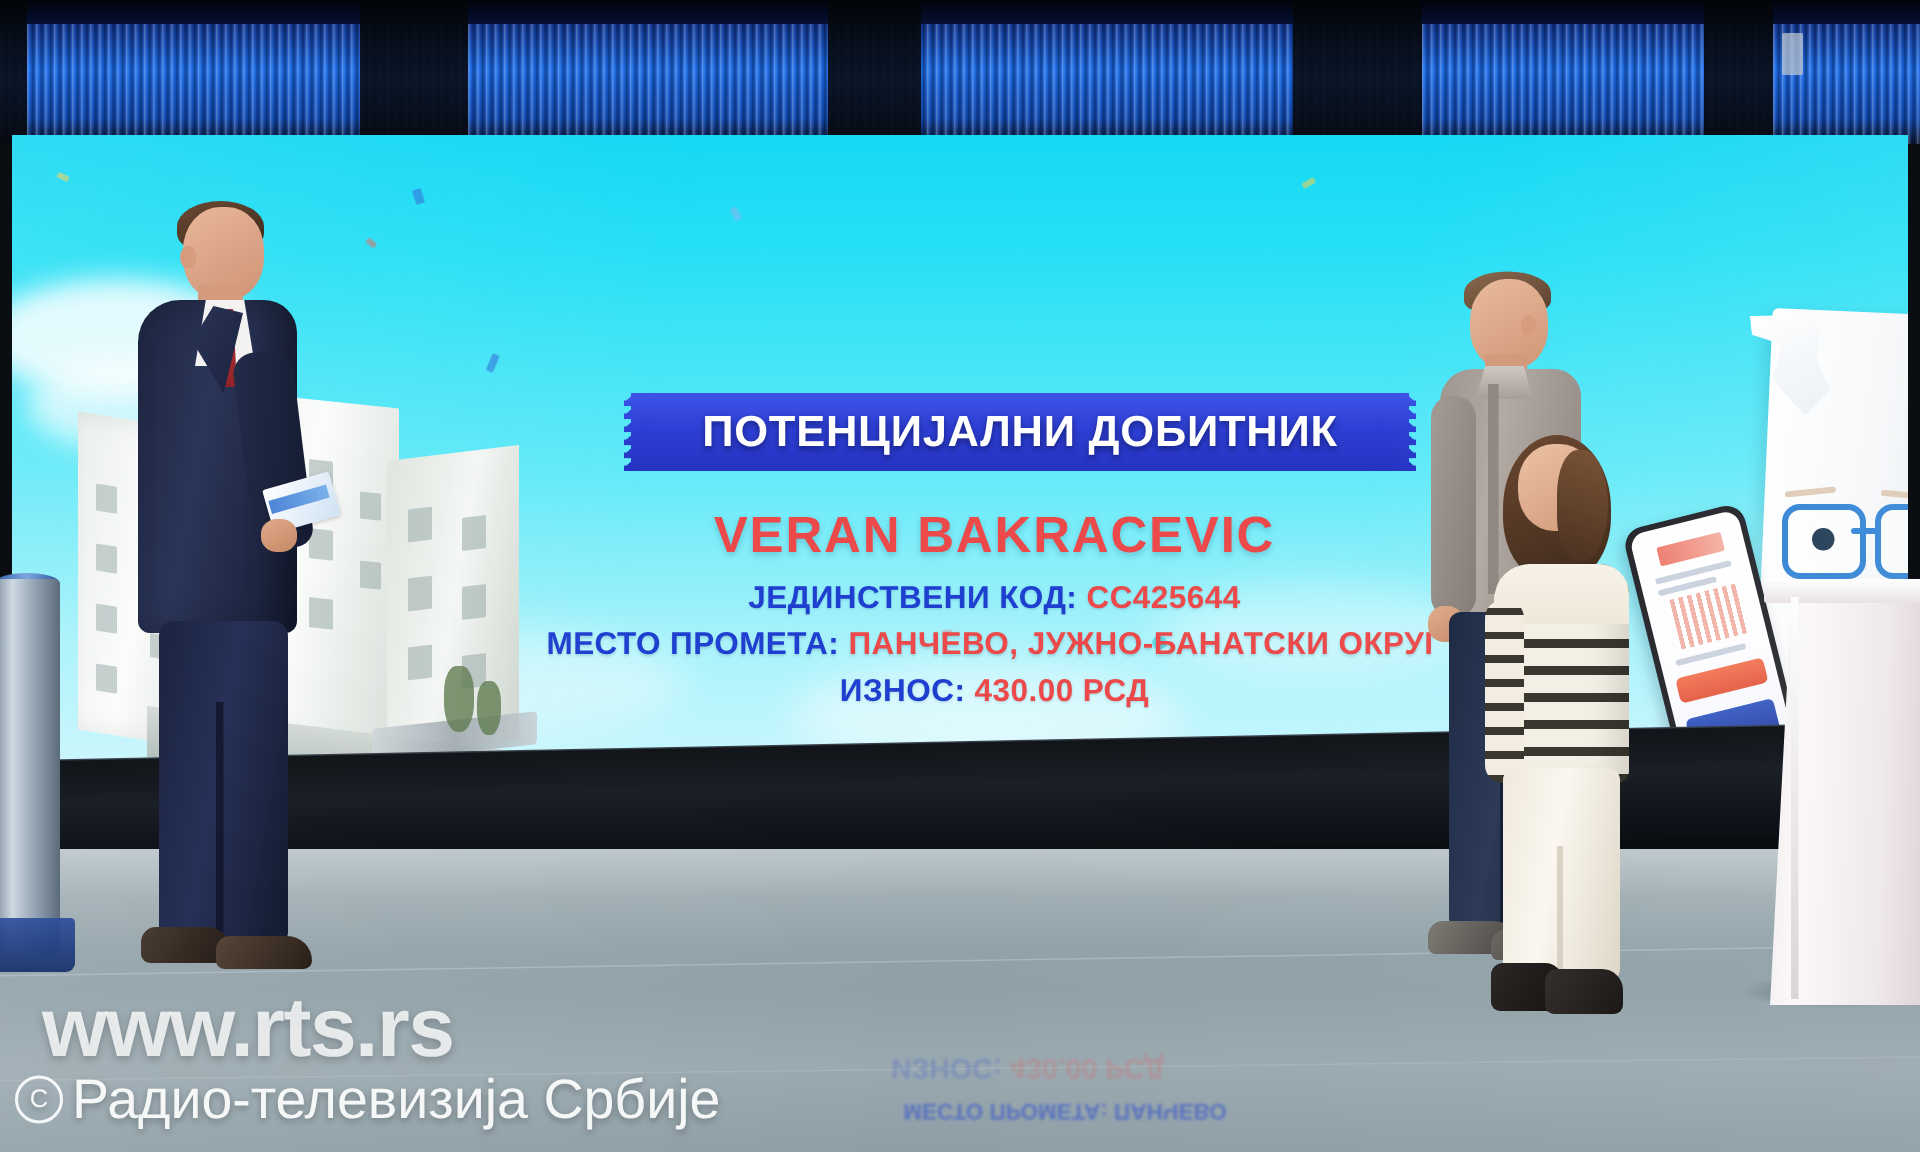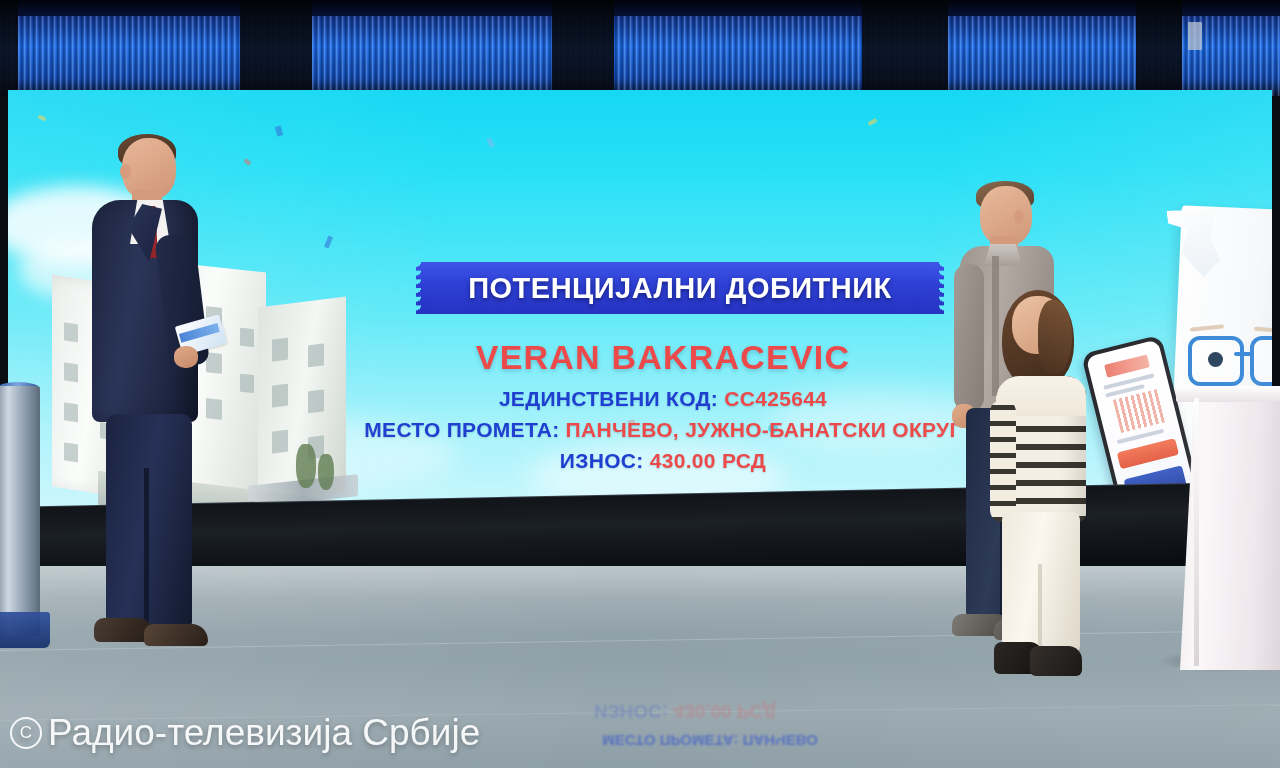--- a/index.html
+++ b/index.html
@@ -528,18 +528,19 @@
     <div class="girl-hair-front"></div>
     <div class="girl-sweater"></div>
     <div class="girl-sweater-top"></div>
     <div class="girl-arm"></div>
     <div class="girl-pants"></div>
     <div class="girl-pants-split"></div>
     <div class="girl-boot1"></div>
     <div class="girl-boot2"></div>
   </div>
 
+  <div class="wm wm-url">www.rts.rs</div>
   <div class="wm wm-sub">
     <span class="wm-c">C</span>
     <span>Радио-телевизија Србије</span>
   </div>
 
 </div>
 
 </body></html>

